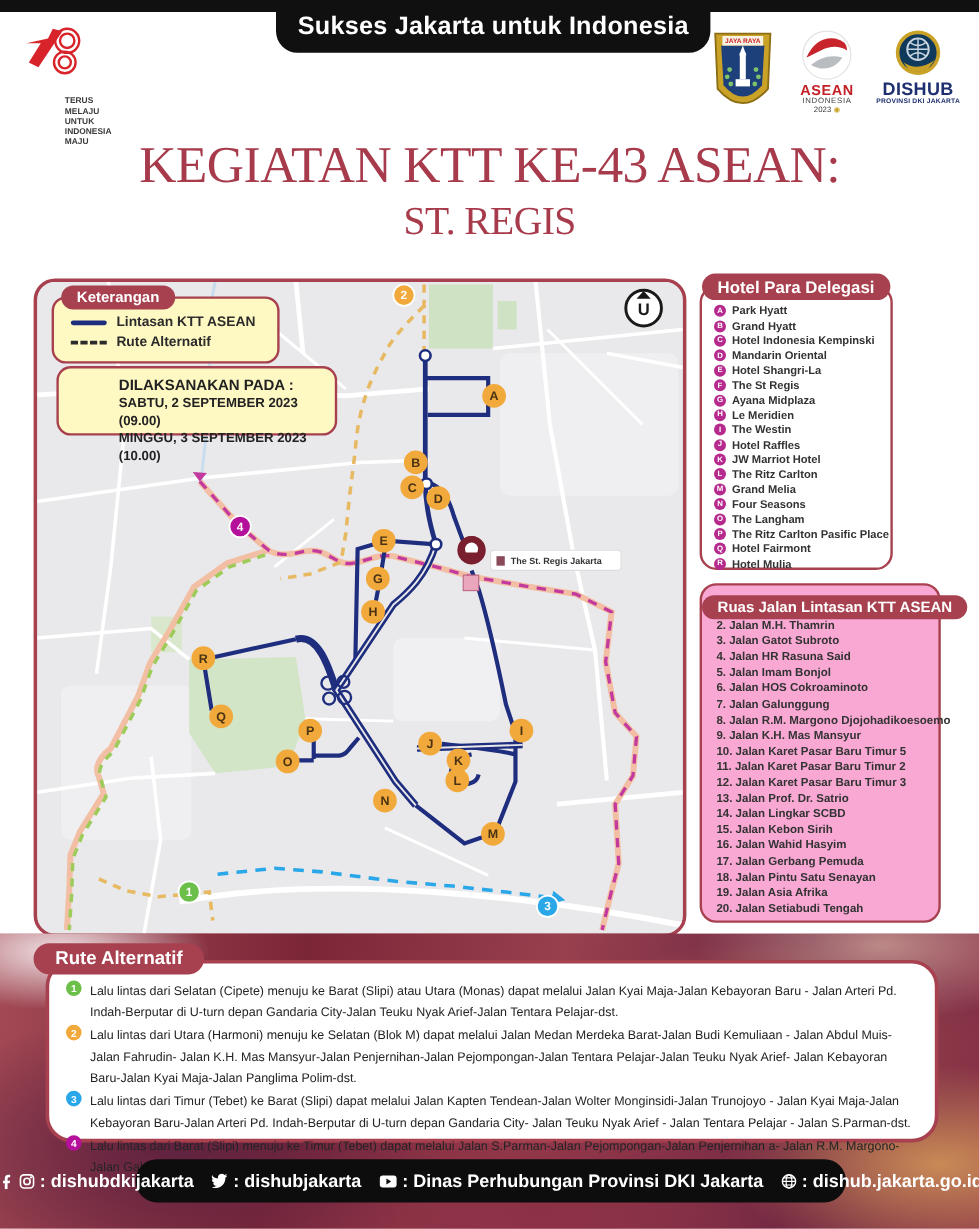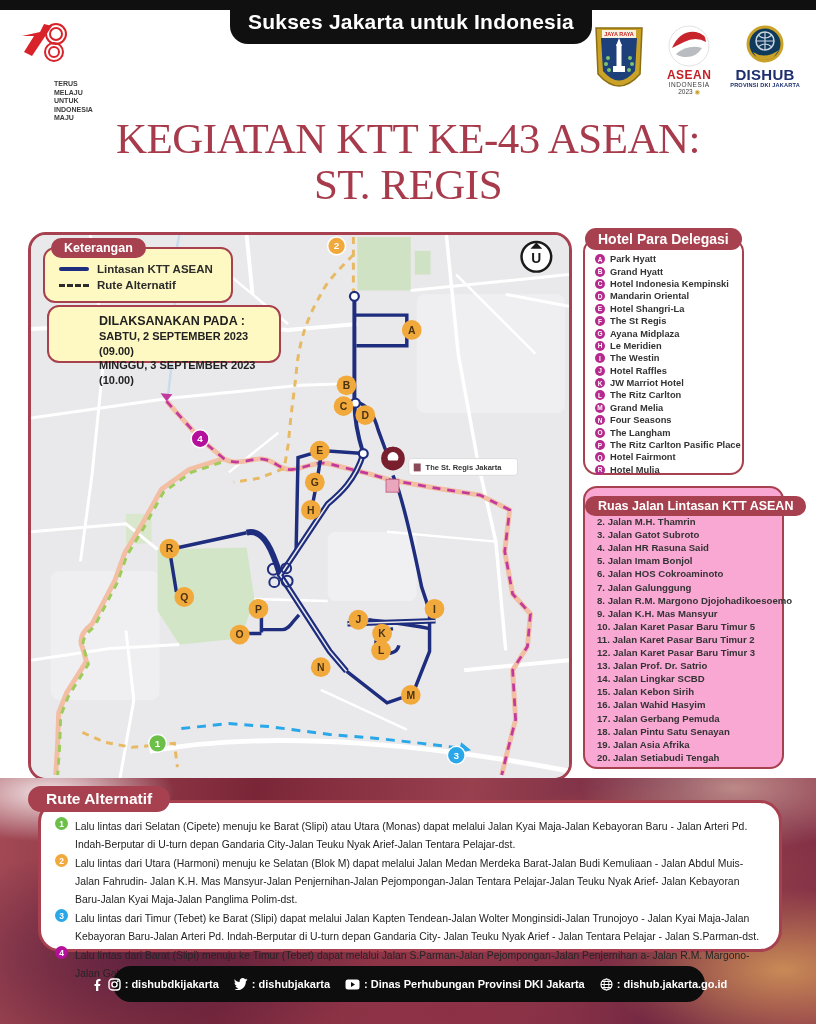--- a/index.html
+++ b/index.html
@@ -20,21 +20,21 @@
   .logo-box{display:flex;flex-direction:column;align-items:center;}
   .asean-txt1{color:#c32127;font-weight:bold;font-size:12px;letter-spacing:.5px;line-height:12px;margin-top:1px;}
   .asean-txt2{color:#3c3c3c;font-size:6.5px;letter-spacing:.6px;line-height:7px;}
   .asean-txt3{color:#3c3c3c;font-size:6.5px;line-height:8px;}
   .dishub-txt1{color:#1d2f6e;font-weight:bold;font-size:15px;line-height:14px;letter-spacing:.3px;}
   .dishub-txt2{color:#1d2f6e;font-weight:bold;font-size:5.6px;line-height:7px;letter-spacing:.2px;}
 
   .title{left:0;top:116px;width:816px;text-align:center;color:#a73b4c;
     font-family:"Liberation Serif",serif;font-weight:normal;line-height:46px;letter-spacing:-.5px;}
   .title .l1{font-size:43px;}
-  .title .l2{font-size:43px;}
+  .title .l2{font-size:33px;}
 
   
   .map-wrap{left:28px;top:232px;width:544px;height:549px;background:#e9e9eb;
     border:3px solid #a8414f;border-radius:18px;overflow:hidden;box-sizing:border-box;}
   .map-wrap svg{display:block;}
 
   .overlay-box{position:absolute;background:#fef9c3;border:2.5px solid #a8414f;border-radius:12px;}
   .legend-box{left:12px;top:12px;width:186px;height:52px;}
   .legend-rows{margin:12px 0 0 14px;}
   .legend-row{display:flex;align-items:center;gap:8px;height:16px;}
@@ -80,21 +80,21 @@
     border:3px solid #a8414f;border-radius:22px;box-sizing:border-box;}
   .alt-badge{left:28px;top:786px;font-size:15.5px;padding:4px 18px;border-radius:16px;}
   .alt-items{margin:13px 14px 0 14px;}
   .alt-item{position:relative;padding-left:20px;margin-bottom:1px;}
   .alt-num{position:absolute;left:0;top:1px;width:13px;height:13px;border-radius:50%;
     color:#fff;font-size:8.5px;font-weight:bold;display:flex;align-items:center;justify-content:center;}
   .alt-text{font-size:10.4px;line-height:13.2px;color:#242424;font-weight:500;}
 
   .footer-pill{left:113px;top:966px;width:592px;height:36px;background:#0d0d0d;border-radius:19px;
     display:flex;align-items:center;justify-content:center;gap:15px;}
-  .f-item{display:flex;align-items:center;gap:4px;color:#fff;font-size:11px;font-weight:bold;white-space:nowrap;}
+  .f-item{display:flex;align-items:center;gap:4px;color:#fff;font-size:15px;font-weight:bold;white-space:nowrap;}
   .f-item svg{display:block;}
 </style>
 </head>
 <body>
 
 <div class="abs topbar"></div>
 <div class="abs top-badge">
   <span>Sukses Jakarta untuk Indonesia</span>
 </div>
 

